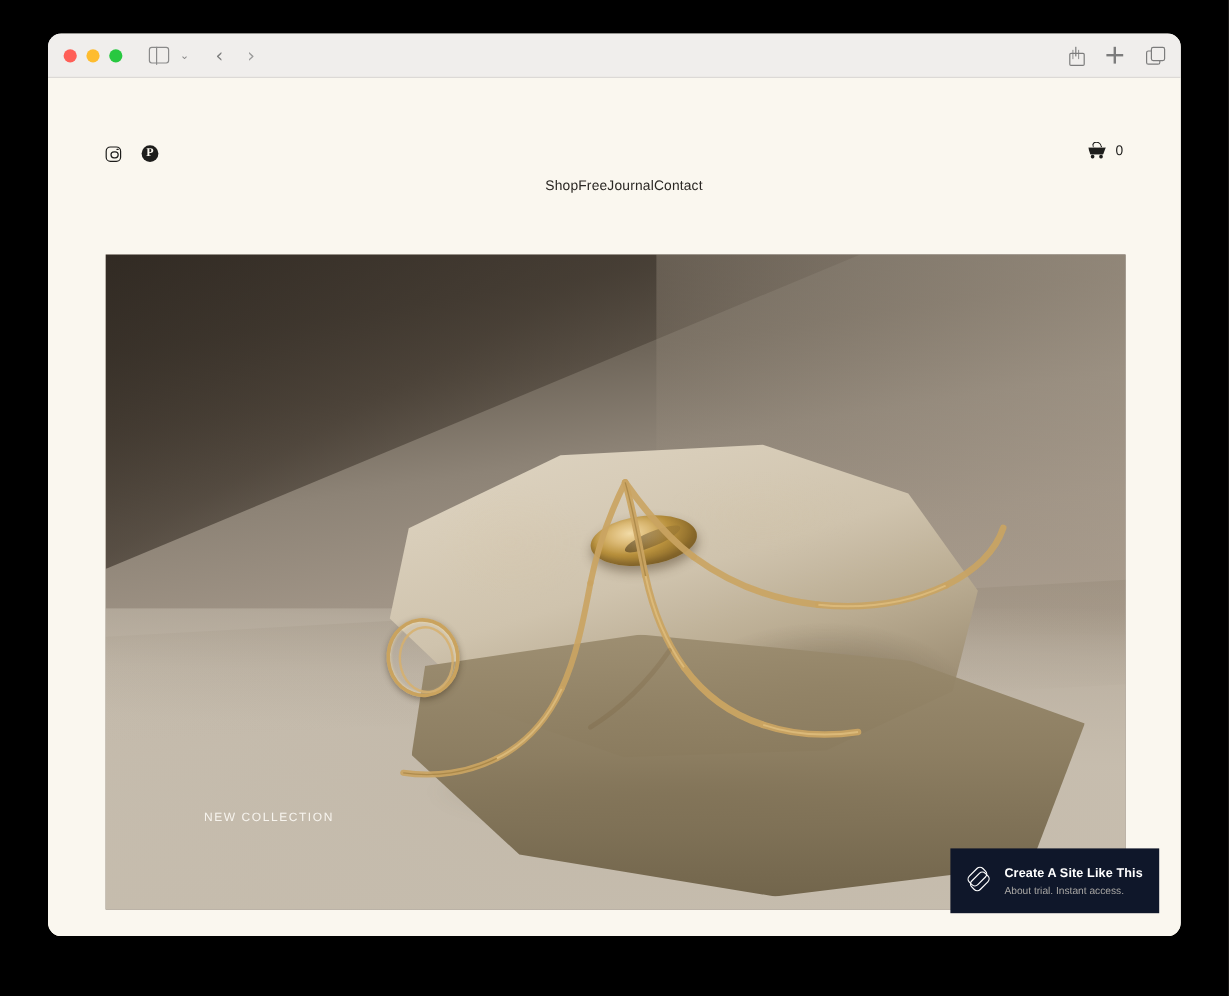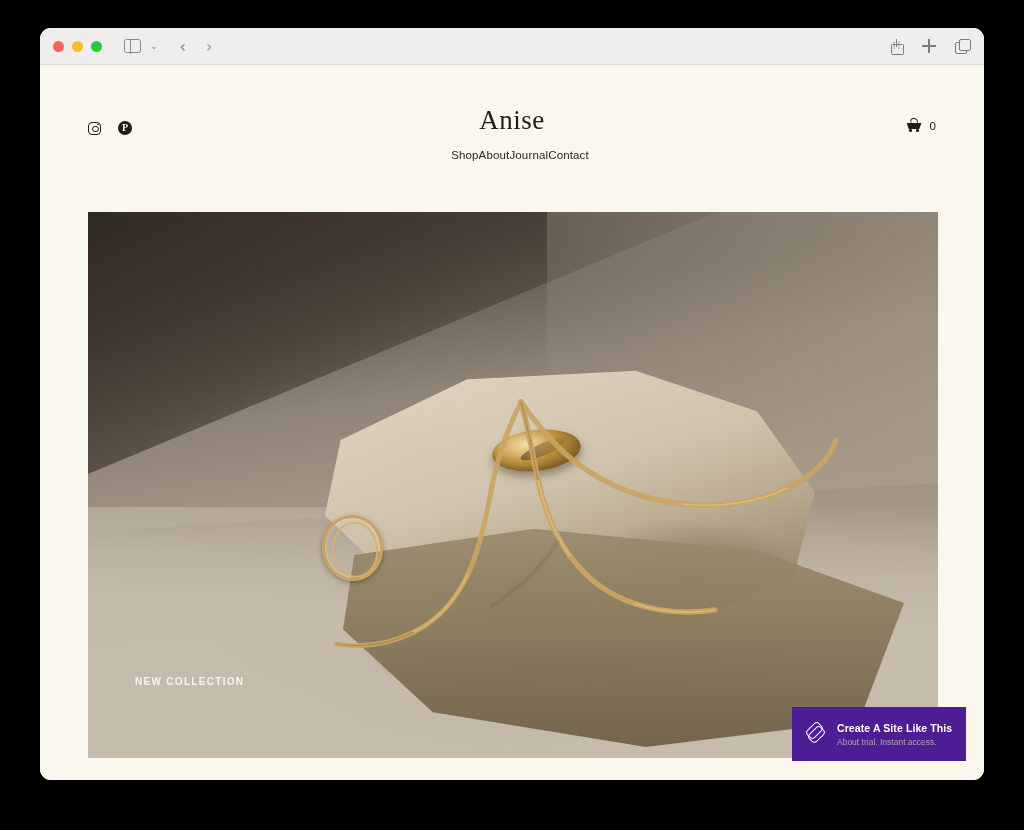--- a/index.html
+++ b/index.html
@@ -427,45 +427,46 @@
   .chain { position: absolute; inset: 0; pointer-events: none; }
 
   
   .hero-text {
     position: absolute;
     left: 47px;
     bottom: 48px;
   }
   .eyebrow {
     font-size: 10px;
-    font-weight: bold;
+    font-weight: normal;
     letter-spacing: 1.3px;
     color: #f7f4ee;
     margin-bottom: 23px;
+    margin-left: 35px;
   }
   .hero-title {
     font-family: "Liberation Serif", serif;
     font-size: 27px;
     color: #fbf8f2;
     letter-spacing: 0.2px;
   }
   .hero-title .shop-now {
     text-decoration: underline;
     text-underline-offset: 4px;
     text-decoration-thickness: 1.3px;
   }
 
   
   .sqsp-banner {
     position: absolute;
     right: 18px;
     bottom: 19px;
     width: 174px;
     height: 54px;
-    background: #4c1d95;
+    background: #0f172a;
     display: flex;
     align-items: center;
     padding-left: 13px;
     gap: 11px;
   }
   .sqsp-logo {
     width: 21px; height: 21px;
     position: relative;
     flex-shrink: 0;
   }
@@ -521,35 +522,34 @@
 
   <div class="page">
 
     <div class="site-header">
 
       <div class="social-icons">
         <span class="ig-icon"></span>
         <span class="pin-icon">P</span>
       </div>
 
-      <div class="logo">Anise</div>
 
       <div class="cart">
         <span class="cart-icon">
           <span class="handle"></span>
           <span class="basket"></span>
           <span class="w1"></span>
           <span class="w2"></span>
         </span>
         <span class="cart-count">0</span>
       </div>
 
       <div class="main-nav">
         <a class="nav-link" href="#">Shop</a>
-        <a class="nav-link" href="#">About</a>
+        <a class="nav-link" href="#">Free</a>
         <a class="nav-link" href="#">Journal</a>
         <a class="nav-link" href="#">Contact</a>
       </div>
     </div>
 
     <div class="hero">
       <div class="hero-photo">
         <div class="hero-shadow-wedge"></div>
         <div class="hero-wall-light"></div>
         <div class="hero-floor"></div>

